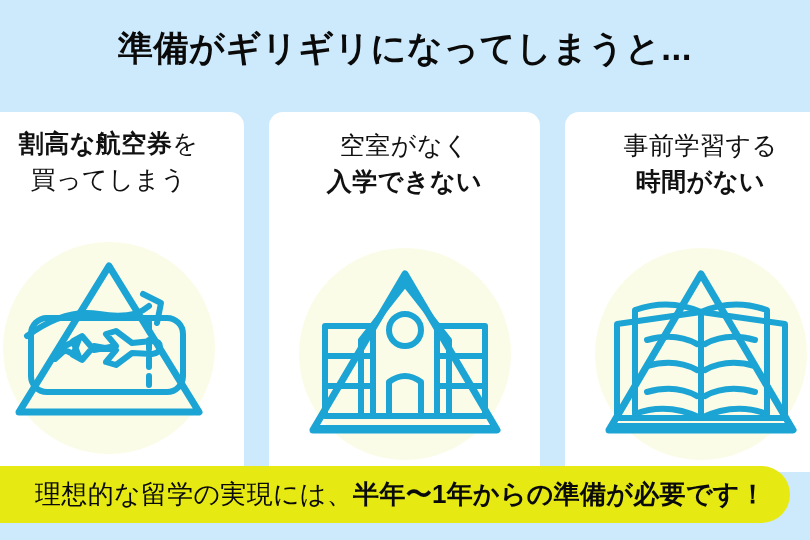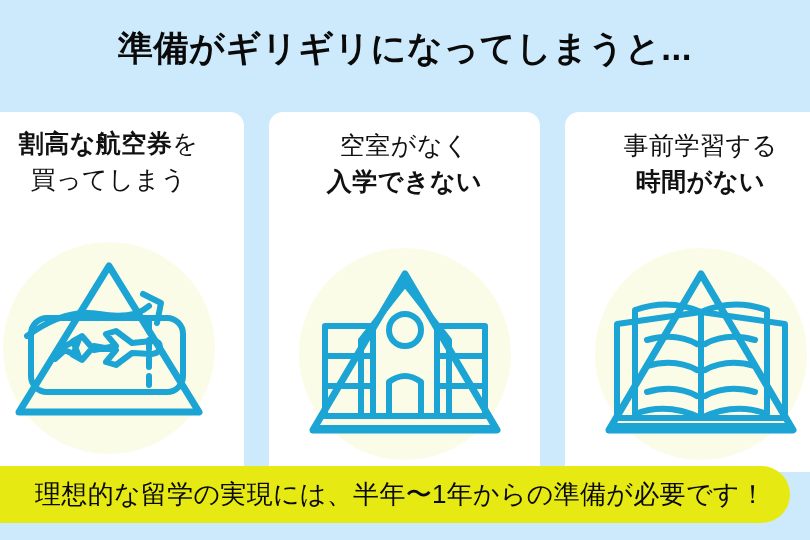--- a/index.html
+++ b/index.html
@@ -115,21 +115,21 @@
     padding-right: 24px;
     box-sizing: border-box;
   }
   #banner-text {
     color: #0a0a0a;
     font-size: 26px;
     letter-spacing: 0.3px;
     white-space: nowrap;
   }
   #banner-text .n { font-weight: 400; margin-left: 23px; }
-  #banner-text .b { font-weight: 400; }
+  #banner-text .b { font-weight: 700; }
 </style>
 </head>
 <body>
 
 <div id="stage">
 
   <div id="headline">
     <span>準備がギリギリになってしまうと...</span>
   </div>
 

